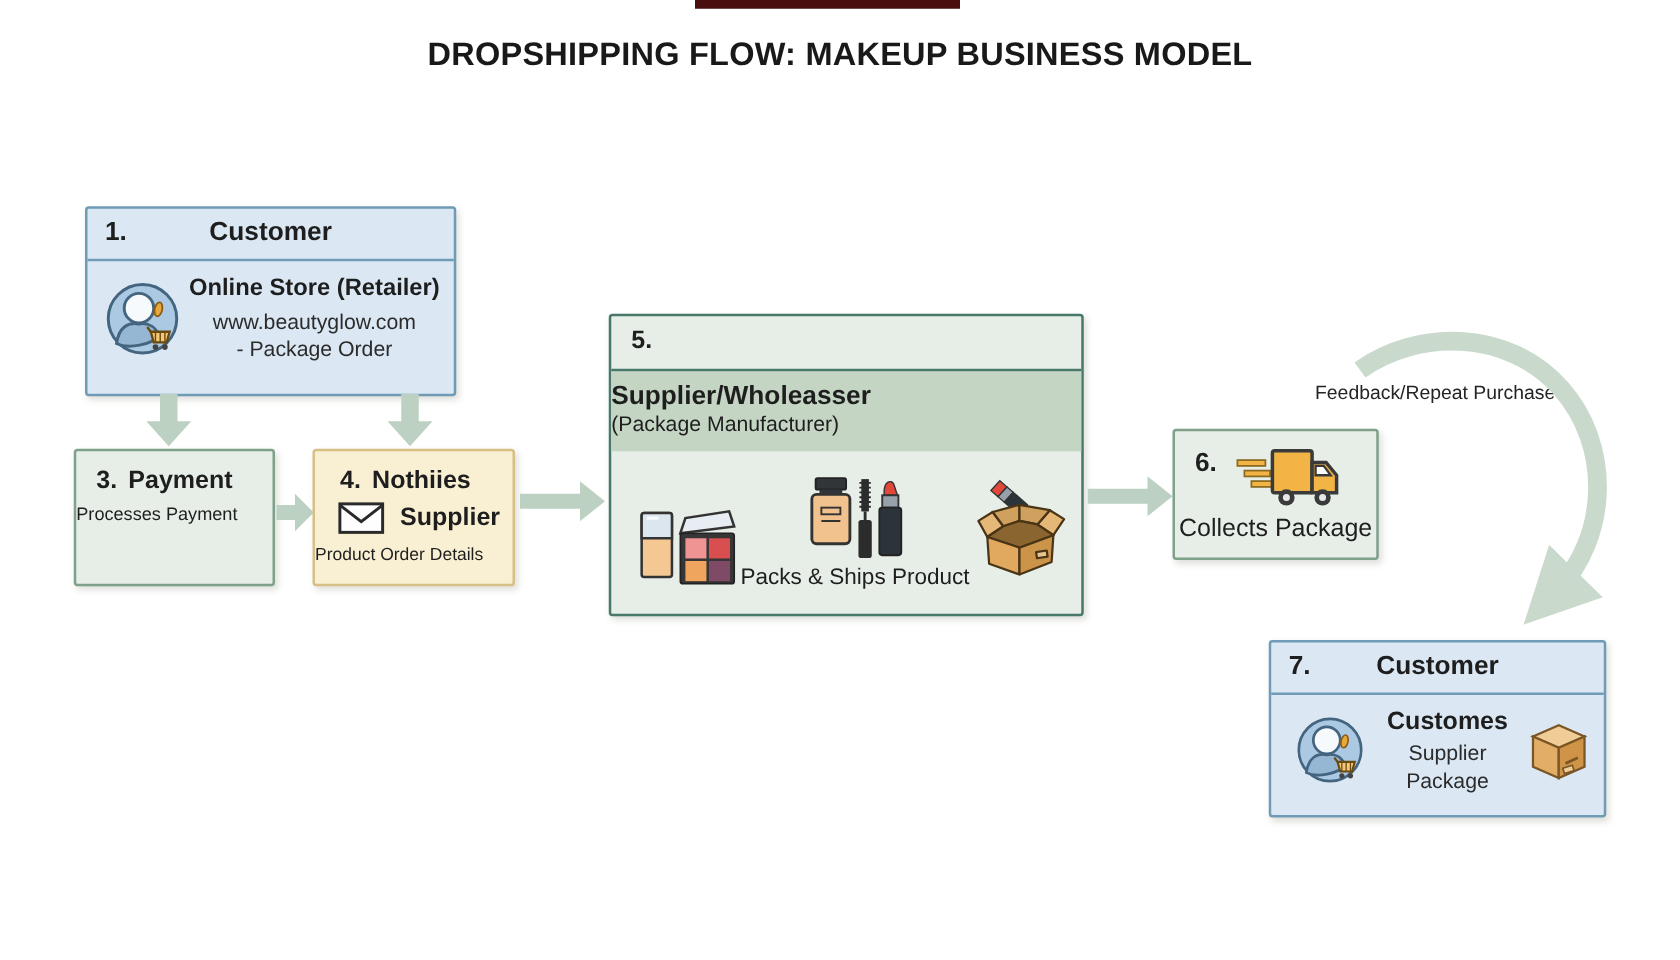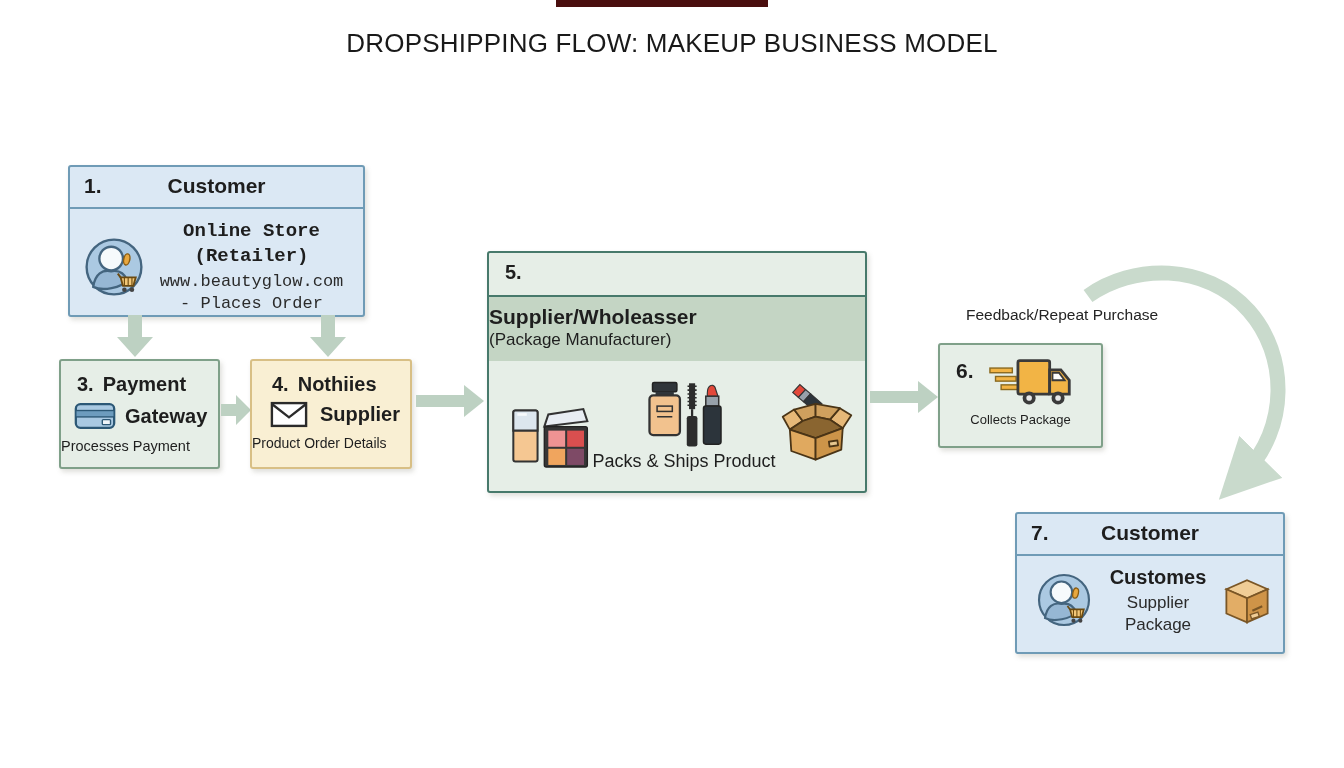--- a/index.html
+++ b/index.html
@@ -1,53 +1,53 @@
 <!DOCTYPE html>
 <html><head>
 <meta charset="utf-8">
 <style>
   html,body{margin:0;padding:0;background:#ffffff;}
   .canvas{position:relative;width:1344px;height:768px;background:#ffffff;overflow:hidden;
           font-family:"Liberation Sans","DejaVu Sans",sans-serif;color:#1e1e1e;}
   .topbar{position:absolute;left:556px;top:0;width:212px;height:7px;background:#4a0e0e;}
   .title{position:absolute;left:0;top:28px;width:1344px;margin:0;text-align:center;
-         font-size:26px;font-weight:400;letter-spacing:0.2px;color:#191919;}
+         font-size:26px;font-weight:700;letter-spacing:0.2px;color:#191919;}
   .box{position:absolute;border:2px solid;border-radius:3px;box-shadow:2px 3px 5px rgba(110,110,90,.22);}
   .blue{background:#dbe8f4;border-color:#6f9bb6;}
   .green{background:#e6eee7;border-color:#7fa089;}
   .cream{background:#f9efd3;border-color:#d8bf85;}
   .dkgreen{border-color:#47796b;}
   .hdr{position:relative;height:40px;border-bottom:2px solid #6f9bb6;}
   .hdr .num{position:absolute;left:14px;top:7px;font-size:21px;font-weight:700;}
   .hdr .hdr-title{position:absolute;left:0;right:0;top:7px;text-align:center;font-size:21px;font-weight:700;}
-  .b1-body{display:flex;align-items:center;padding:10px 8px 8px 10px;font-family:Liberation Mono, monospace;}
+  .b1-body{display:flex;align-items:center;padding:10px 8px 8px 10px;}
   .b1-text{flex:1;text-align:center;line-height:1.3;}
   .h19{font-size:19px;font-weight:700;margin-bottom:3px;}
   .t15{font-size:17px;color:#2b2b2b;}
   .small-node{padding-top:11px;}
   .sn-line{display:flex;align-items:center;gap:9px;font-size:20px;font-weight:700;padding-left:16px;line-height:1.25;}
   .sn-line.second{margin-top:4px;padding-left:13px;}
   .sn-cap{font-size:14.5px;text-align:left;margin-top:7px;}
   .b5-hdr{position:relative;height:42px;border-bottom:2px solid #47796b;}
   .b5-hdr .num{position:absolute;left:16px;top:8px;font-size:20px;font-weight:700;}
   .b5-band{height:64px;background:#c4d5c4;text-align:left;padding-top:7px;box-sizing:border-box;}
   .b5-band .bt{font-size:21px;font-weight:700;line-height:1.25;}
   .b5-band .bs{font-size:17px;line-height:1.2;}
   .b5-body{position:relative;height:132px;}
   .b5-g1{position:absolute;left:14px;top:40px;}
   .b5-g2{position:absolute;left:152px;top:20px;}
   .b5-g3{position:absolute;left:288px;top:10px;}
   .b5-cap{position:absolute;left:85px;top:90px;width:220px;text-align:center;font-size:18px;}
   .b6-row{display:flex;align-items:flex-start;padding:10px 10px 0 16px;}
   .b6-row .num{font-size:21px;font-weight:700;padding-top:4px;}
-  .b6-cap{text-align:center;font-size:13px;margin-top:1px;}
+  .b6-cap{text-align:center;font-size:20px;margin-top:1px;}
   .b7-body{display:flex;align-items:center;padding:8px 10px 6px 16px;gap:4px;}
   .b7-mid{flex:1;text-align:center;line-height:1.3;}
   .h20{font-size:20px;font-weight:700;margin-bottom:2px;}
-  .feedback{position:absolute;left:966px;top:306px;font-size:15.5px;white-space:nowrap;color:#242424;}
+  .feedback{position:absolute;left:1052px;top:306px;font-size:15.5px;white-space:nowrap;color:#242424;}
   .arr{position:absolute;}
   svg{display:block;}
 </style>
 </head>
 <body>
 
 <div class="canvas">
 
   <div class="topbar"></div>
 
@@ -66,44 +66,36 @@
         <ellipse cx="49.5" cy="28" rx="3.2" ry="6" fill="#e9a83e" stroke="#8a5c12" stroke-width="1.5" transform="rotate(12 49.5 28)"></ellipse>
         <path d="M43,47 h16 l-2.5,9 h-11 z" fill="#f3c878" stroke="#6b4a10" stroke-width="2"></path>
         <path d="M43,47 l-3,-4" stroke="#6b4a10" stroke-width="2"></path>
         <path d="M47,47 v9 M51,47 v9 M55,47 v9" stroke="#6b4a10" stroke-width="1.2"></path>
         <circle cx="47" cy="60" r="2.4" fill="#444"></circle>
           <circle cx="55" cy="60" r="2.4" fill="#444"></circle>
       </svg>
       <div class="b1-text">
         <div class="h19">Online Store (Retailer)</div>
         <div class="t15">www.beautyglow.com</div>
-        <div class="t15">- Places Order</div>
+        <div class="t15">- Package Order</div>
       </div>
     </div>
   </section>
 
   <svg class="arr" style="left:117px;top:315px;" width="36" height="42">
     <polygon points="11,0 25,0 25,22 36,22 18,42 0,22 11,22" fill="#bdd1c2"></polygon>
   </svg>
   <svg class="arr" style="left:310px;top:315px;" width="36" height="42">
     <polygon points="11,0 25,0 25,22 36,22 18,42 0,22 11,22" fill="#bdd1c2"></polygon>
   </svg>
 
   <section class="box green small-node" style="left:59px;top:359px;width:161px;height:110px;box-sizing:border-box;">
     <div class="sn-line">
       <span>3.</span>
       <span>Payment</span>
-    </div>
-    <div class="sn-line second">
-      <svg width="42" height="30" viewBox="0 0 46 32">
-        <rect x="2" y="3" width="42" height="26" rx="5" fill="#a9c9e2" stroke="#2c5876" stroke-width="2.5"></rect>
-        <rect x="2" y="10" width="42" height="7" fill="#6d9cbe" stroke="#2c5876" stroke-width="1.5"></rect>
-        <rect x="31" y="20" width="9" height="5.5" rx="1" fill="#eef4f9" stroke="#2c5876" stroke-width="1.5"></rect>
-      </svg>
-      <span>Gateway</span>
     </div>
     <div class="sn-cap">Processes Payment</div>
   </section>
 
   <svg class="arr" style="left:221px;top:395px;" width="30" height="30">
     <polygon points="0,9 15,9 15,0 30,15 15,30 15,21 0,21" fill="#bdd1c2"></polygon>
   </svg>
 
   <section class="box cream small-node" style="left:250px;top:359px;width:162px;height:110px;box-sizing:border-box;">
     <div class="sn-line" style="padding-left:20px;">

